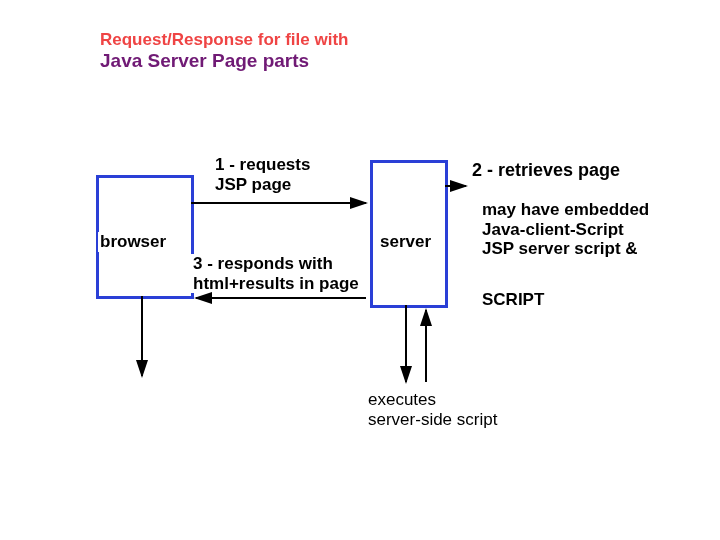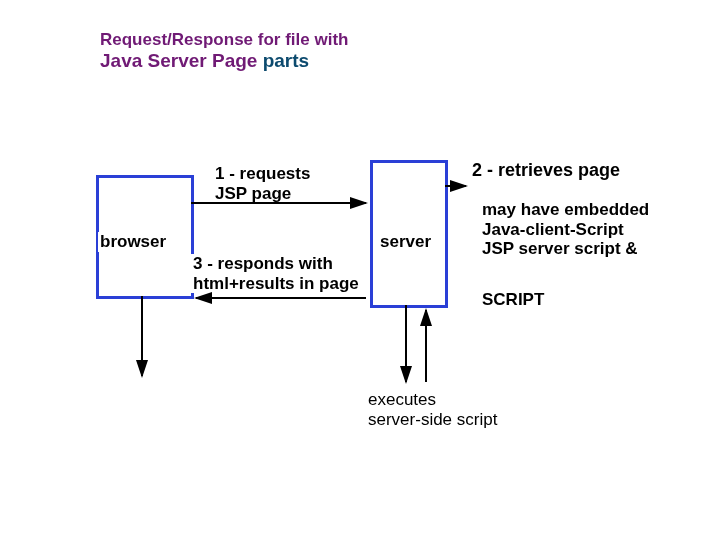--- a/index.html
+++ b/index.html
@@ -13,32 +13,32 @@
     font-size: 16px;
   }
   .header {
     position: absolute;
     left: 100px;
     top: 30px;
     background: #fff;
   }
   .header .line1 {
     font-weight: bold;
-    color: #701a75;
+    color: #ef4444;
     font-size: 17px;
   }
   .header .line2 {
     font-weight: bold;
     font-size: 19px;
   }
   .header .jsp {
     color: #701a75;
   }
   .header .parts {
-    color: #0c4a6e;
+    color: #701a75;
   }
   .box {
     position: absolute;
     border: 3px solid #2a3fd6;
     background: #fff;
   }
   .browser-box {
     left: 96px;
     top: 175px;
     width: 92px;
@@ -53,21 +53,21 @@
   .label {
     position: absolute;
     font-weight: bold;
     font-size: 17px;
     line-height: 1.15;
     background: #fff;
     padding: 0 2px;
   }
   .browser-label { left: 98px; top: 232px; text-align: center; }
   .server-label  { left: 378px; top: 232px; }
-  .step1-label   { left: 213px; top: 155px; margin-top: 9px; }
+  .step1-label   { left: 213px; top: 155px; }
   .step3-label   { left: 191px; top: 254px; }
   .step2-label   { left: 470px; top: 160px; font-size: 18px; }
   .note-label {
     left: 480px; top: 200px;
     font-weight: bold; font-size: 17px;
   }
   .sss-label {
     left: 480px; top: 290px;
     font-weight: bold; font-size: 17px;
   }

